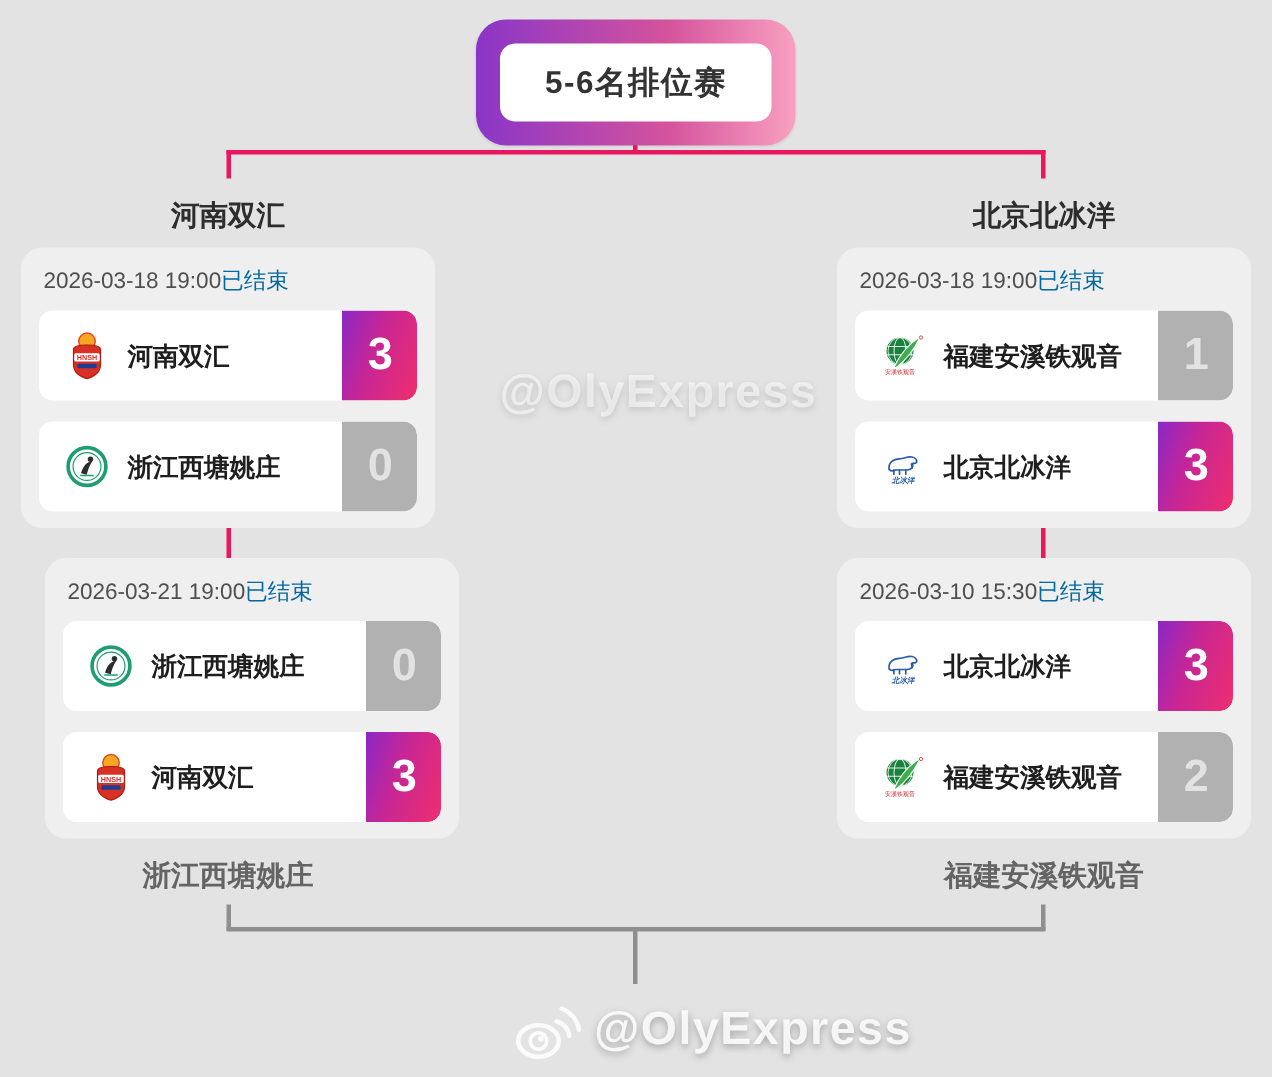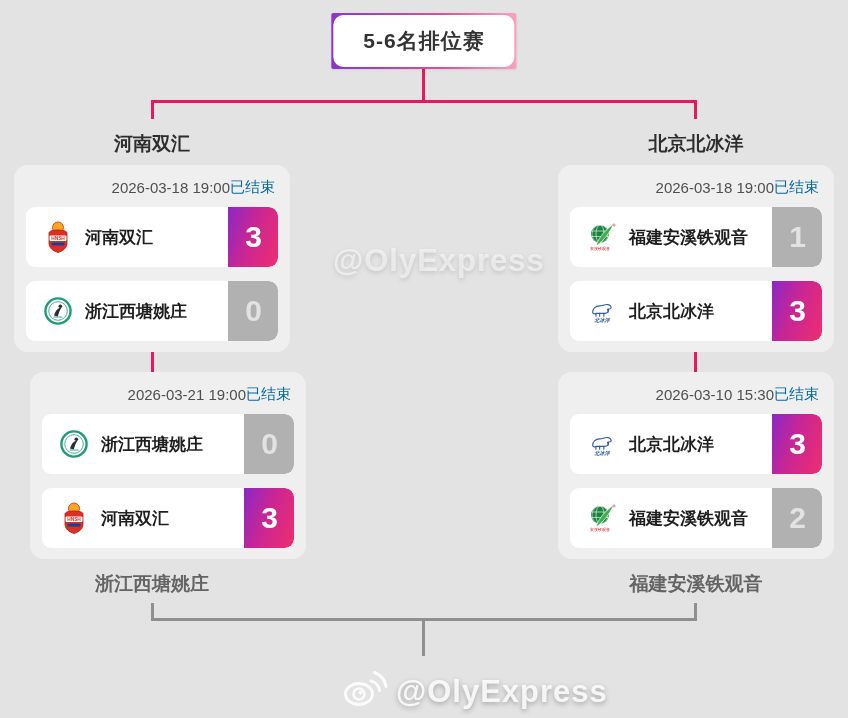--- a/index.html
+++ b/index.html
@@ -11,21 +11,21 @@
   .stage{position:absolute;inset:0;}
 
   
   .line{position:absolute;}
   .pink{background:#e8175f;}
   .grayline{background:#8f8f8f;}
 
   
   .gbox{
     position:absolute;transform:translateX(-50%);
-    padding:2px;border-radius:2px;
+    padding:16px;border-radius:20px;
     background:linear-gradient(90deg,#8a35c8,#d4539c 60%,#f9a0c0);
     box-shadow:0 1px 2px rgba(0,0,0,.08);
   }
   .gbox-inner{
     background:#fff;border-radius:10px;
     padding:12px 30px;
     font-size:21px;font-weight:bold;color:#333;
     white-space:nowrap;letter-spacing:1px;
   }
 
@@ -37,21 +37,21 @@
     position:absolute;transform:translateX(-50%);
     font-size:19px;font-weight:bold;color:#646464;white-space:nowrap;
   }
 
   
   .card{
     position:absolute;width:276px;height:187px;
     background:#efefef;border-radius:14px;
   }
   .card-head{
-    display:flex;justify-content:flex-end;align-items:center;
+    display:flex;justify-content:flex-start;align-items:center;
     padding:13px 15px 10px 15px;
   }
   .card-date{font-size:15px;color:#4f4f4f;}
   .card-status{font-size:15px;color:#0369a1;}
   .rows{display:flex;flex-direction:column;gap:14px;padding:0 12px;}
   .team-row{
     position:relative;height:60px;background:#ffffff;border-radius:9px;
     display:flex;align-items:center;overflow:hidden;
   }
   .logo{width:28px;height:32px;margin-left:18px;flex:0 0 auto;display:flex;align-items:center;}
@@ -62,21 +62,21 @@
     display:flex;align-items:center;justify-content:center;
     border-radius:0 9px 9px 0;
     font-size:30px;font-weight:800;color:#fff;
     letter-spacing:-1px;
   }
   .score.win{background:linear-gradient(110deg,#8a28c6 0%,#c92693 45%,#ef2e6f 100%);}
   .score.lose{background:#b1b1b1;color:#e2e2e2;}
 
   
   .wm{
-    position:absolute;display:flex;align-items:center;gap:8px;
+    position:absolute;display:flex;gap:8px;
     color:rgba(255,255,255,.85);
     font-size:31px;font-weight:bold;letter-spacing:1px;
     text-shadow:0 2px 5px rgba(90,90,90,.45);
     pointer-events:none;white-space:nowrap;
   }
   .wm.mid{color:rgba(255,255,255,.55);text-shadow:0 2px 4px rgba(120,120,120,.28);}
   .wm svg{width:46px;height:40px;}
 </style>
 </head>
 <body>

